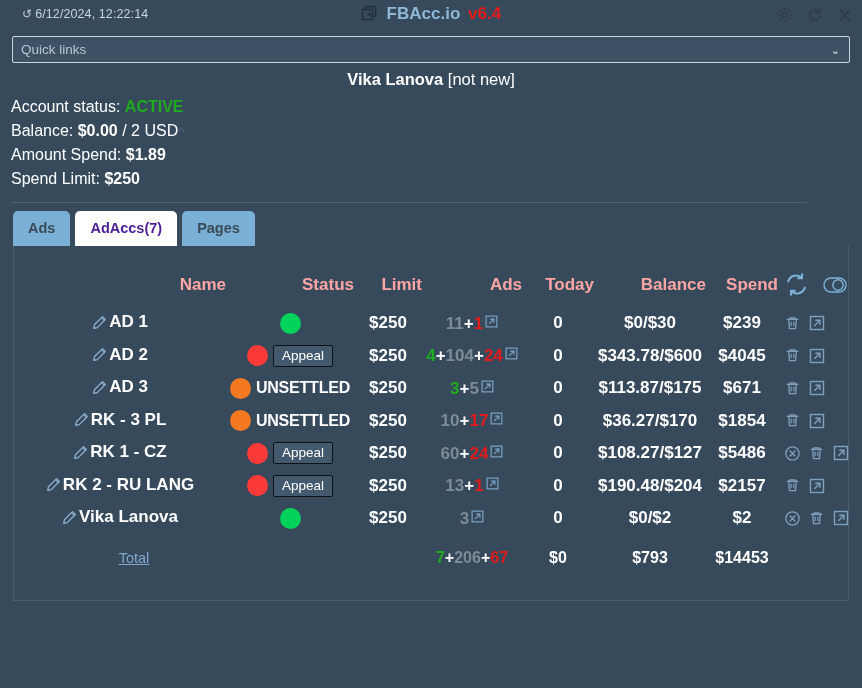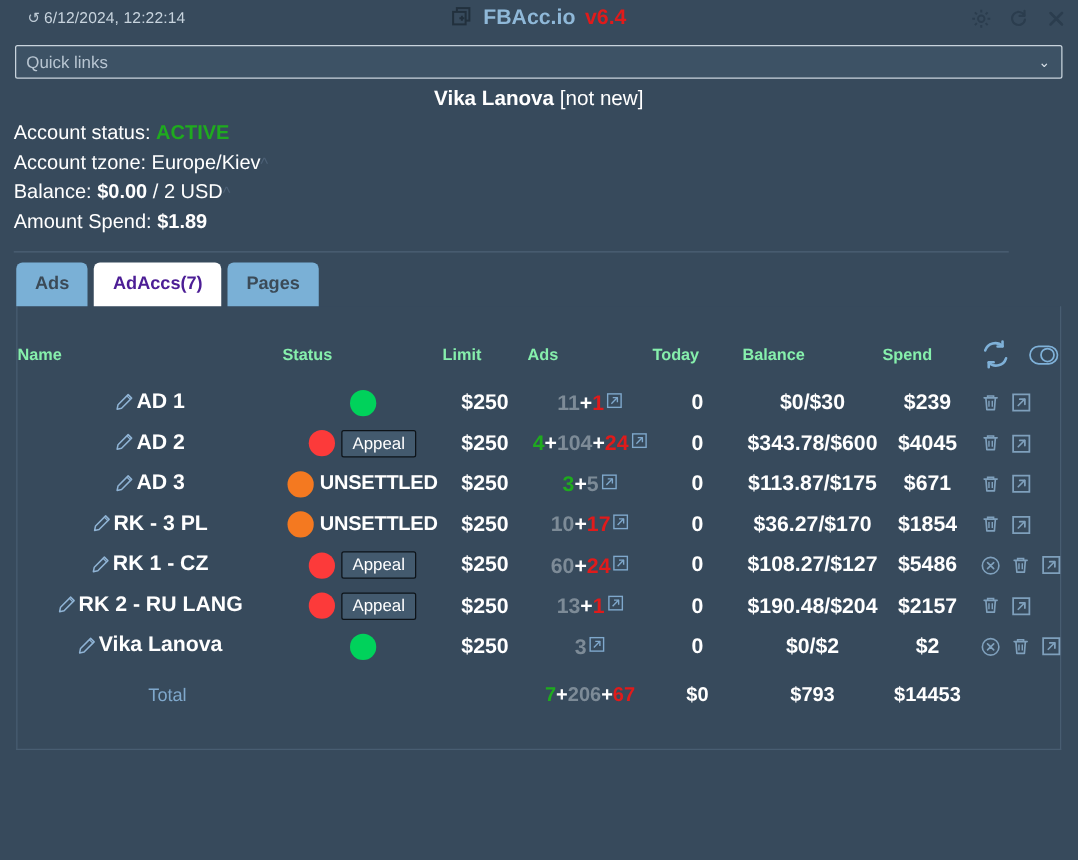--- a/index.html
+++ b/index.html
@@ -162,45 +162,45 @@
     background: #374a5c;
   }
 
   
   table.grid {
     width: 100%;
     border-collapse: collapse;
     table-layout: fixed;
   }
   table.grid th {
-    color: #86efac;
-    font-size: 13px;
+    color: #fca5a5;
+    font-size: 17px;
     font-weight: 700;
     padding: 26px 0 10px 0;
-    text-align: left;
+    text-align: right;
   }
   table.grid td {
     font-size: 17px;
     font-weight: 700;
     padding: 5px 0;
     text-align: center;
     white-space: nowrap;
   }
 
   .c-name   { width: 212px; }
   .c-status { width: 128px; }
   .c-limit  { width: 68px; }
   .c-ads    { width: 100px; }
   .c-today  { width: 72px; }
   .c-bal    { width: 112px; }
   .c-spend  { width: 72px; }
   .c-act    { width: 90px; }
 
   th.c-name   { padding-left: 0; }
-  td.c-name   { text-align: left; padding-left: 28px; }
+  td.c-name   { text-align: left; padding-left: 28px; text-decoration: underline; }
 
   .nm { display: inline-flex; align-items: center; gap: 2px; }
   .pencil { color: #8fb3d4; display: inline-flex; }
 
   .dot {
     display: inline-block;
     width: 21px; height: 21px;
     border-radius: 50%;
     vertical-align: middle;
   }
@@ -291,31 +291,31 @@
   <span>Vika Lanova</span>
   <span class="nn">[not new]</span>
 </div>
 
 <div class="acct-info">
   <div class="row">
     <span class="lbl">Account status:</span>
     <span class="active">ACTIVE</span>
   </div>
   <div class="row">
-    <span class="lbl">Account tzone:</span>
-    <span>Europe/Kiev</span><span class="caret">^</span>
-  </div>
-  <div class="row">
     <span class="lbl">Balance:</span>
     <span class="val">$0.00</span>
     <span>/ 2 USD</span><span class="caret">^</span>
   </div>
   <div class="row">
     <span class="lbl">Amount Spend:</span>
     <span class="val">$1.89</span>
+  </div>
+  <div class="row">
+    <span class="lbl">Spend Limit:</span>
+    <span class="val">$250</span>
   </div>
 </div>
 
 <div class="divider"></div>
 
 <div class="tabs">
     <div class="tab">Ads</div>
     <div class="tab active">AdAccs(7)</div>
     <div class="tab">Pages</div>
   </div>

